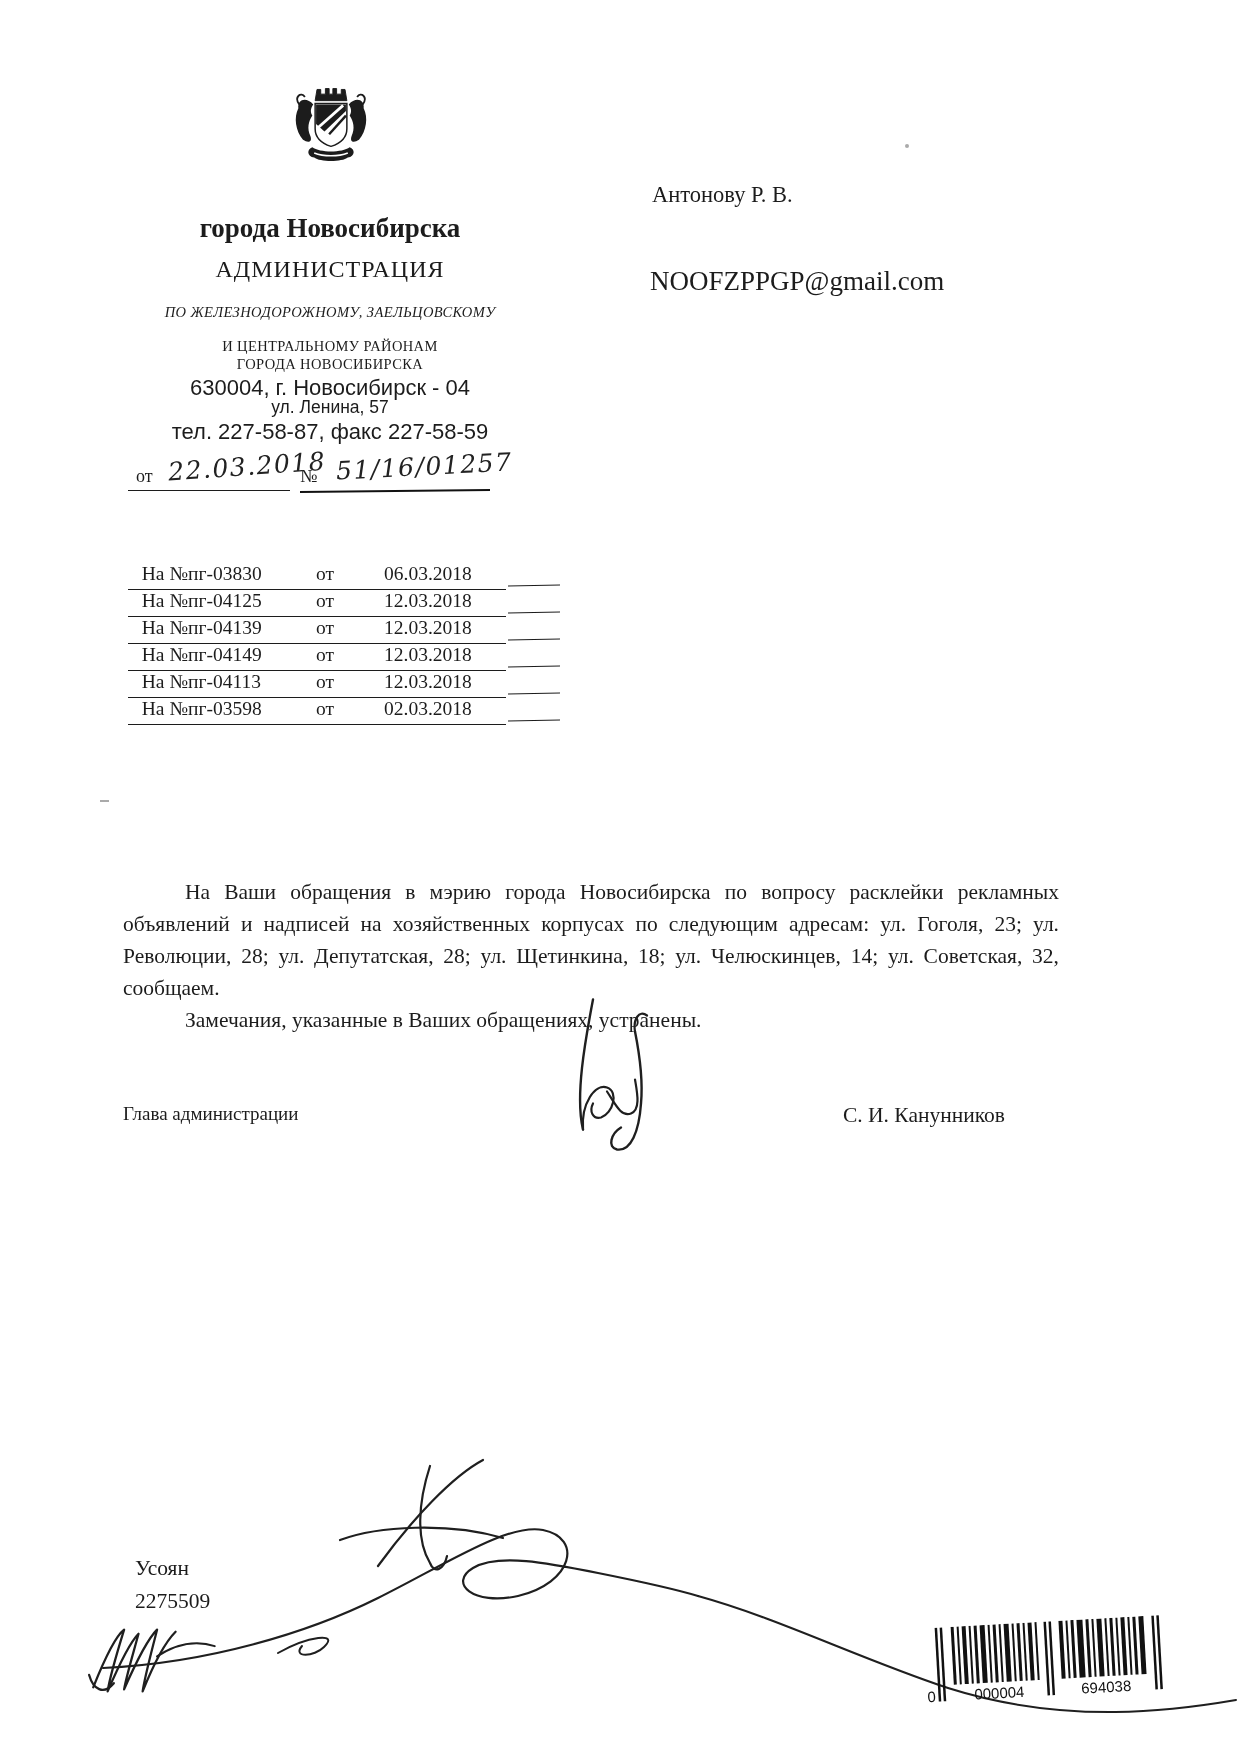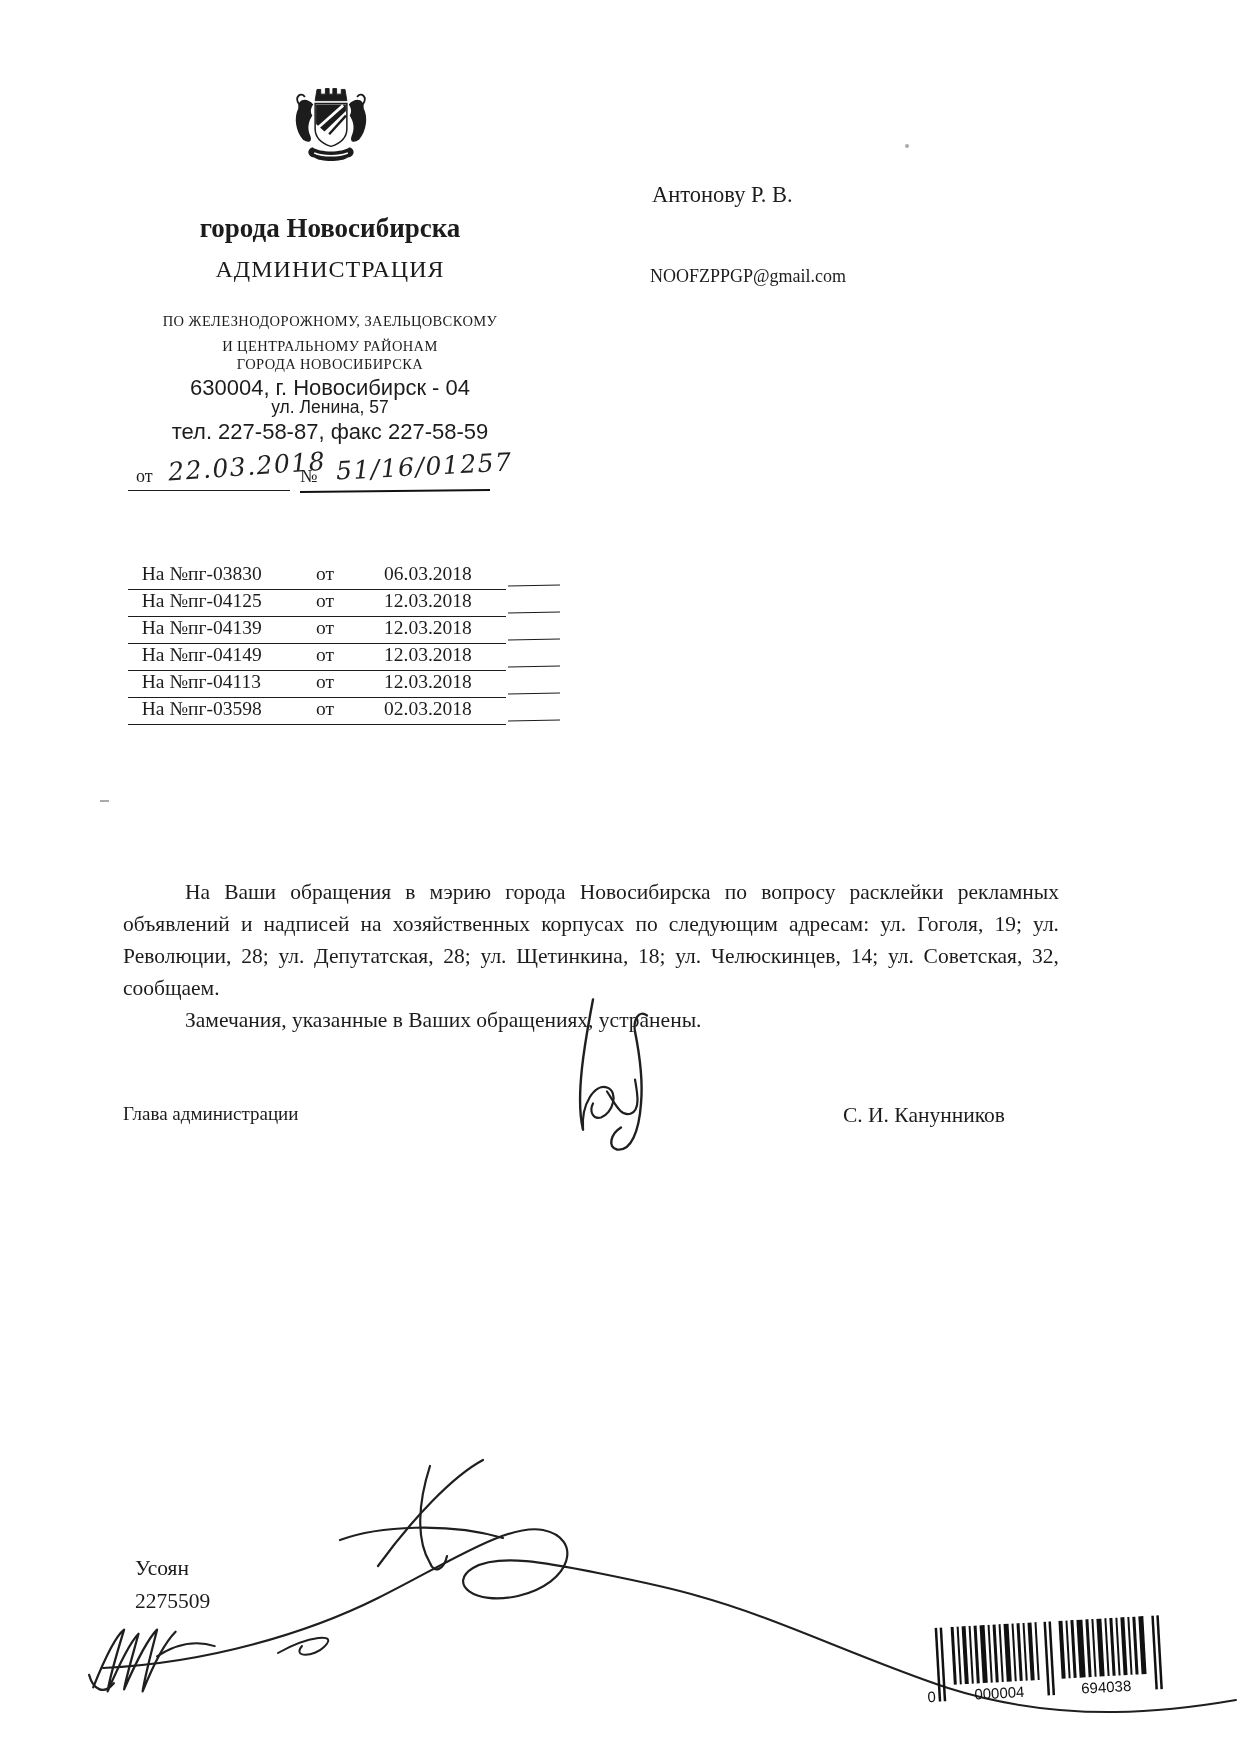--- a/index.html
+++ b/index.html
@@ -10,28 +10,28 @@
     font-family:"Liberation Serif", serif;
     overflow:hidden;
   }
   .abs { position:absolute; }
   .center-col { left:128px; width:404px; text-align:center; }
   .org-title1 { top:176px; font-size:31px; font-weight:bold; letter-spacing:0.45em; text-indent:0.45em; }
   .org-title2 { top:213px; font-size:27px; font-weight:bold; }
   .dept1 { top:256px; font-size:24px; letter-spacing:1px; }
   .dept2 { top:286px; font-size:24px; letter-spacing:1px; }
   .small-caps { font-size:14.5px; letter-spacing:0.4px; }
-  .dept3 { top:313px; } .dept4 { top:338px; } .dept5 { top:356px; }
+  .dept3 { top:304px;font-style:italic; } .dept4 { top:338px; } .dept5 { top:356px; }
   .sans { font-family:"Liberation Sans", sans-serif; }
   .addr1 { top:375px; font-size:22px; }
   .addr2 { top:397px; font-size:17.5px; }
   .addr3 { top:419px; font-size:22px; }
 
   .addressee-name { left:652px; top:182px; font-size:22.5px; }
-  .addressee-email { left:650px; top:266px; font-size:18px; }
+  .addressee-email { left:650px; top:266px; font-size:27px; }
 
   .out-label { font-size:18px; }
   .hand {
     font-family:"DejaVu Serif", serif; font-style:italic;
     font-size:25px; letter-spacing:1.5px; color:#222;
   }
 
   .ref-row { left:128px; width:378px; height:27px; border-bottom:1.8px solid #1c1c1c;
              display:flex; align-items:flex-start; font-size:19.5px; }
   .ref-row .c1 { width:60px; padding-left:9px;text-align:right; }
@@ -145,21 +145,21 @@
     <span class="c2">пг-03598</span>
     <span class="c3">от</span>
     <span class="c4">02.03.2018</span>
   </div>
   <div class="abs ref-tail" style="top:720px;"></div>
 
   <div class="abs speck" style="left:905px; top:144px; width:4px; height:4px; border-radius:50%;"></div>
   <div class="abs speck" style="left:100px; top:800px; width:9px; height:2px;"></div>
 
   <div class="abs body-text">
-    <p>На Ваши обращения в мэрию города Новосибирска по вопросу расклейки рекламных объявлений и надписей на хозяйственных корпусах по следующим адресам: ул. Гоголя, 19; ул. Революции, 28; ул. Депутатская, 28; ул. Щетинкина, 18; ул. Челюскинцев, 14; ул. Советская, 32, сообщаем.</p>
+    <p>На Ваши обращения в мэрию города Новосибирска по вопросу расклейки рекламных объявлений и надписей на хозяйственных корпусах по следующим адресам: ул. Гоголя, 23; ул. Революции, 28; ул. Депутатская, 28; ул. Щетинкина, 18; ул. Челюскинцев, 14; ул. Советская, 32, сообщаем.</p>
     <p>Замечания, указанные в Ваших обращениях, устранены.</p>
   </div>
 
   <div class="abs sig-title">Глава администрации</div>
   <div class="abs sig-name">С. И. Канунников</div>
 
   <svg class="abs sig" style="left:555px; top:990px; width:150px; height:168px;" viewBox="0 0 150 165">
     <path stroke-width="2.4" d="M38,8 C30,50 20,105 28,138"></path>
     <path stroke-width="2.2" d="M28,138 C26,112 40,92 52,96 C64,100 58,122 46,126 C38,128 34,120 38,112"></path>
     <path stroke-width="2.2" d="M52,100 C60,112 66,126 76,122 C86,118 82,100 80,88"></path>

